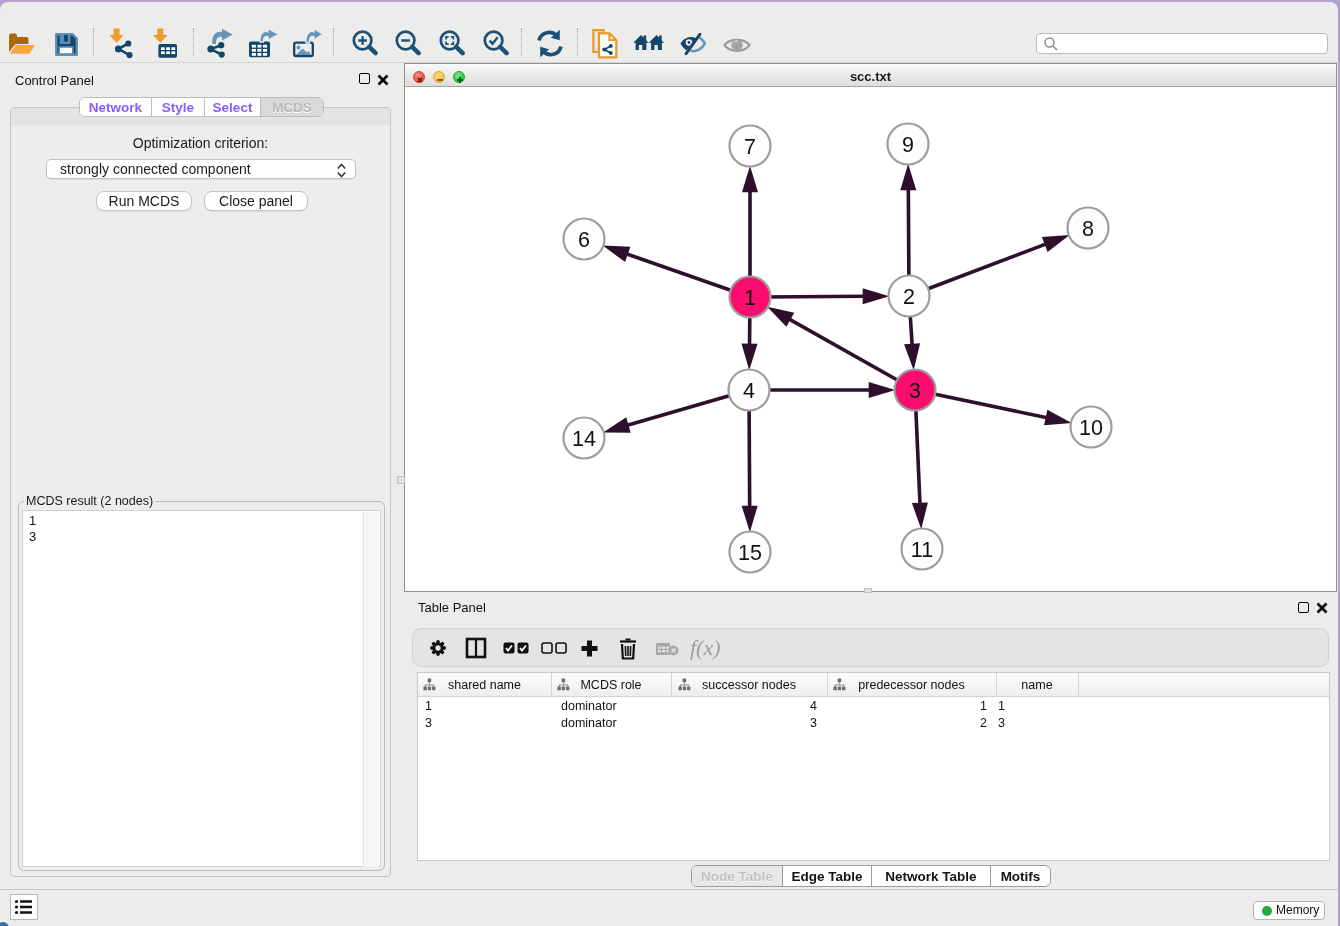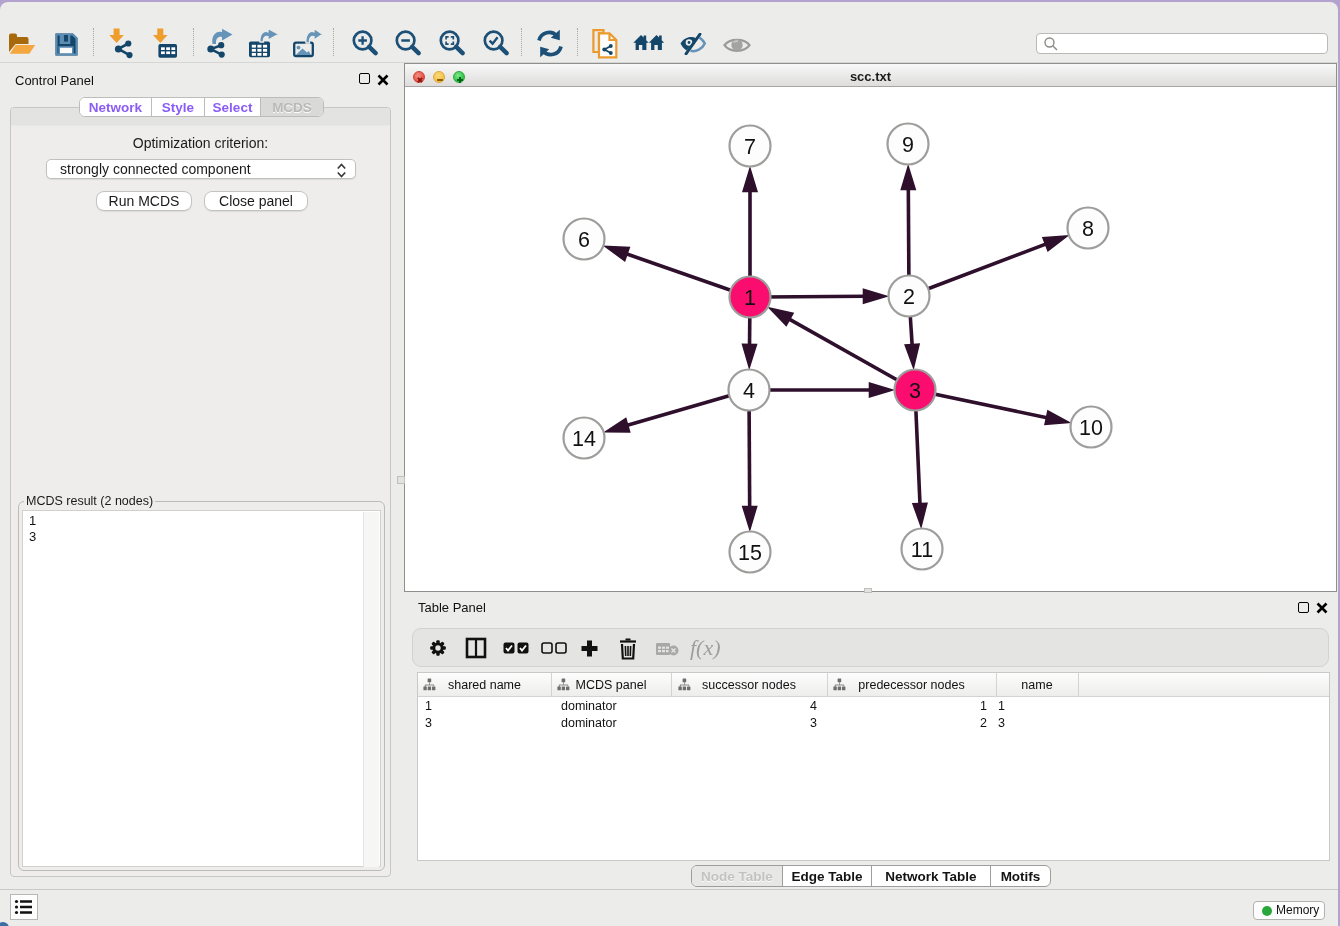--- a/index.html
+++ b/index.html
@@ -371,21 +371,21 @@
   <div class="abs" style="left:277px;top:6px;font-family:'Liberation Serif',serif;font-style:italic;font-size:22px;color:#9e9e9c;">f(x)</div>
 </div>
 <div id="ntable">
   <div id="thead">
     <div class="hsep" style="left:133px"></div>
     <div class="hsep" style="left:253px"></div>
     <div class="hsep" style="left:409px"></div>
     <div class="hsep" style="left:578px"></div>
     <div class="hsep" style="left:660px"></div>
     <div class="hcell" style="left:0; width:133px;">shared name</div>
-    <div class="hcell" style="left:133px; width:120px;">MCDS panel</div>
+    <div class="hcell" style="left:133px; width:120px;">MCDS role</div>
     <div class="hcell" style="left:253px; width:156px;">successor nodes</div>
     <div class="hcell" style="left:409px; width:169px;">predecessor nodes</div>
     <div class="hcell" style="left:578px; width:82px;">name</div>
     <svg class="abs" style="left:4.6px;top:5px" width="13" height="13" viewBox="0 0 13 13">
           <g fill="#6e6e6e">
             <rect x="4.6" y="0.5" width="3.6" height="3.8" rx="0.5"></rect>
             <path d="M6.1 4 L6.7 4 L6.7 7 L6.1 7 Z"></path>
             <path d="M2 6.6 L11 6.6 L11 7.4 L2 7.4 Z"></path>
             <path d="M1.8 7 L2.6 7 L2.6 9 L1.8 9 Z M10.4 7 L11.2 7 L11.2 9 Z"></path>
             <rect x="0.4" y="8.6" width="3.4" height="3.6" rx="0.5"></rect>

